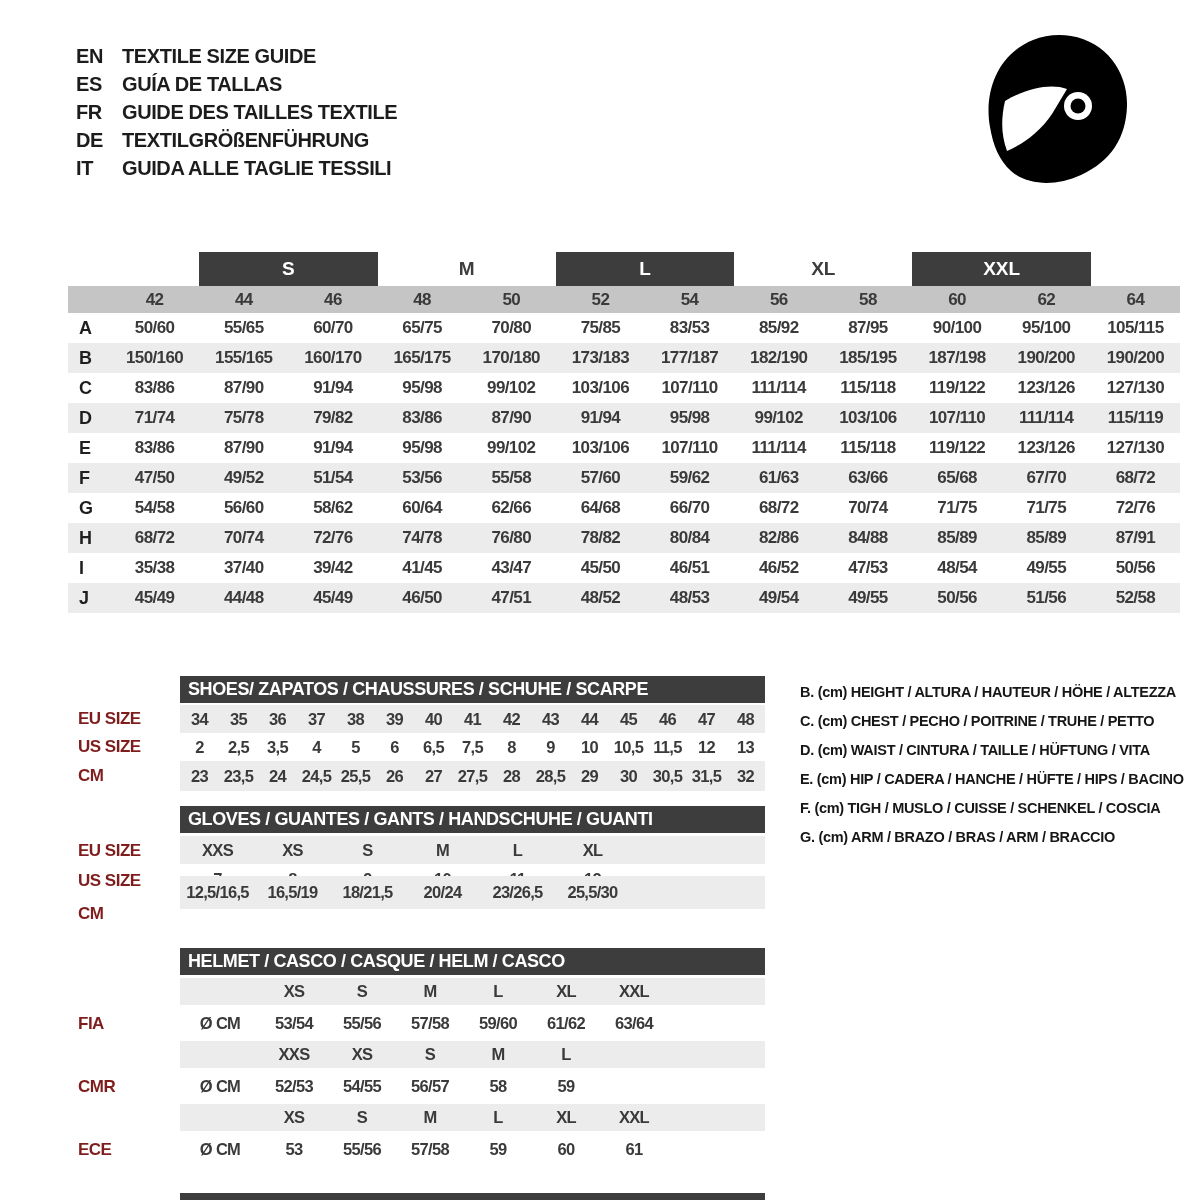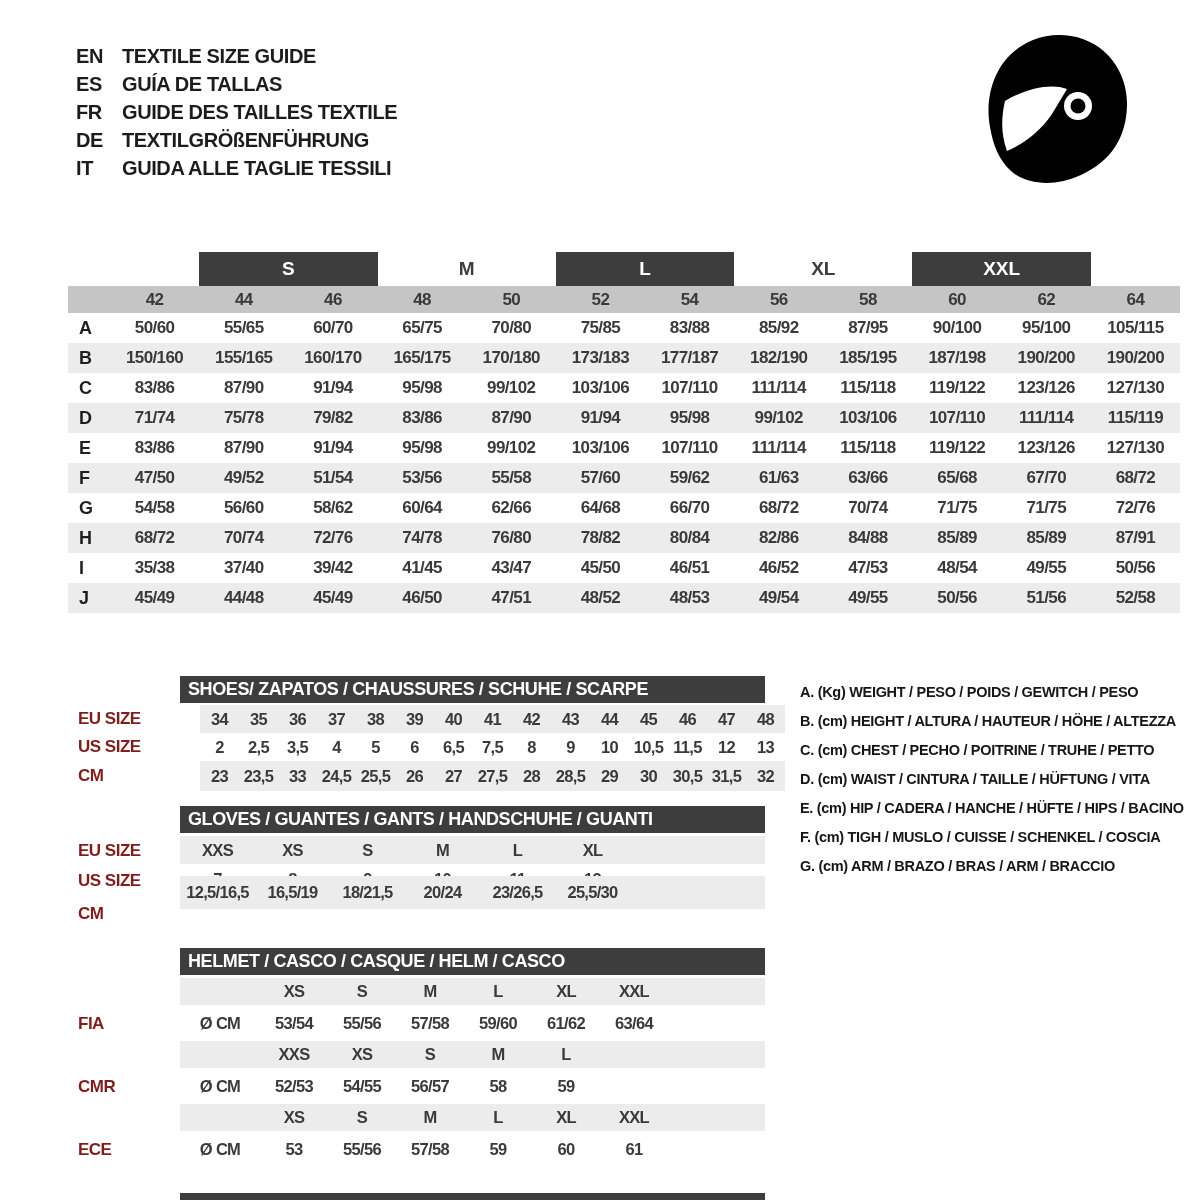--- a/index.html
+++ b/index.html
@@ -29,21 +29,21 @@
 
   
   .subheader{position:absolute;left:180px;width:585px;height:27px;background:#3d3d3d;color:#fff;
              font-weight:bold;font-size:18px;display:flex;align-items:center;padding-left:8px;
              box-sizing:border-box;letter-spacing:-0.4px;}
   .hdr-shoes{top:676px;}
   .hdr-gloves{top:806px;}
   .hdr-helmet{top:948px;}
 
   .subrow{position:absolute;left:180px;width:585px;display:grid;align-items:center;}
-  .shoes-grid{grid-template-columns:repeat(15,1fr);margin-left:20px;}
+  .shoes-grid{grid-template-columns:repeat(15,1fr);}
   .gloves-grid{grid-template-columns:repeat(6,75px) 1fr;}
   .helmet-grid{grid-template-columns:80px repeat(6,68px) 1fr;}
   .subrow .cell{font-size:16.5px;letter-spacing:-0.7px;}
 
   .shoes-row-0{top:705px;height:28px;}
   .shoes-row-1{top:733px;height:28px;}
   .shoes-row-2{top:761px;height:30px;}
 
   .gloves-row-0{top:836px;height:28px;}
   .gloves-row-1{top:864px;height:31px;}
@@ -130,21 +130,21 @@
         <div class="cell">64</div>
       </div>
       <div class="trow data-row">
         <div class="letter">A</div>
         <div class="cell">50/60</div>
         <div class="cell">55/65</div>
         <div class="cell">60/70</div>
         <div class="cell">65/75</div>
         <div class="cell">70/80</div>
         <div class="cell">75/85</div>
-        <div class="cell">83/88</div>
+        <div class="cell">83/53</div>
         <div class="cell">85/92</div>
         <div class="cell">87/95</div>
         <div class="cell">90/100</div>
         <div class="cell">95/100</div>
         <div class="cell">105/115</div>
       </div>
       <div class="trow data-row shaded">
         <div class="letter">B</div>
         <div class="cell">150/160</div>
         <div class="cell">155/165</div>
@@ -279,21 +279,20 @@
         <div class="cell">51/56</div>
         <div class="cell">52/58</div>
       </div>
     </div>
 
   <div class="subheader hdr-shoes">SHOES/ ZAPATOS / CHAUSSURES / SCHUHE / SCARPE</div>
   <div class="subheader hdr-gloves">GLOVES / GUANTES / GANTS / HANDSCHUHE / GUANTI</div>
   <div class="subheader hdr-helmet">HELMET / CASCO / CASQUE / HELM / CASCO</div>
 
   <div class="legend">
-      <div class="legend-item">A. (Kg) WEIGHT / PESO / POIDS / GEWITCH / PESO</div>
       <div class="legend-item">B. (cm) HEIGHT / ALTURA / HAUTEUR / HÖHE / ALTEZZA</div>
       <div class="legend-item">C. (cm) CHEST / PECHO / POITRINE / TRUHE / PETTO</div>
       <div class="legend-item">D. (cm) WAIST / CINTURA / TAILLE / HÜFTUNG / VITA</div>
       <div class="legend-item">E. (cm) HIP / CADERA / HANCHE / HÜFTE / HIPS / BACINO</div>
       <div class="legend-item">F. (cm) TIGH / MUSLO / CUISSE / SCHENKEL / COSCIA</div>
       <div class="legend-item">G. (cm) ARM / BRAZO / BRAS / ARM / BRACCIO</div>
     </div>
 
   <div class="bottom-bar"></div>
 <div class="subrow shoes-grid shoes-row-0 shaded">
@@ -328,21 +327,21 @@
       <div class="cell">10</div>
       <div class="cell">10,5</div>
       <div class="cell">11,5</div>
       <div class="cell">12</div>
       <div class="cell">13</div>
     </div>
     <div class="side-label lbl-shoes-1">US SIZE</div>
     <div class="subrow shoes-grid shoes-row-2 shaded">
       <div class="cell">23</div>
       <div class="cell">23,5</div>
-      <div class="cell">33</div>
+      <div class="cell">24</div>
       <div class="cell">24,5</div>
       <div class="cell">25,5</div>
       <div class="cell">26</div>
       <div class="cell">27</div>
       <div class="cell">27,5</div>
       <div class="cell">28</div>
       <div class="cell">28,5</div>
       <div class="cell">29</div>
       <div class="cell">30</div>
       <div class="cell">30,5</div>

